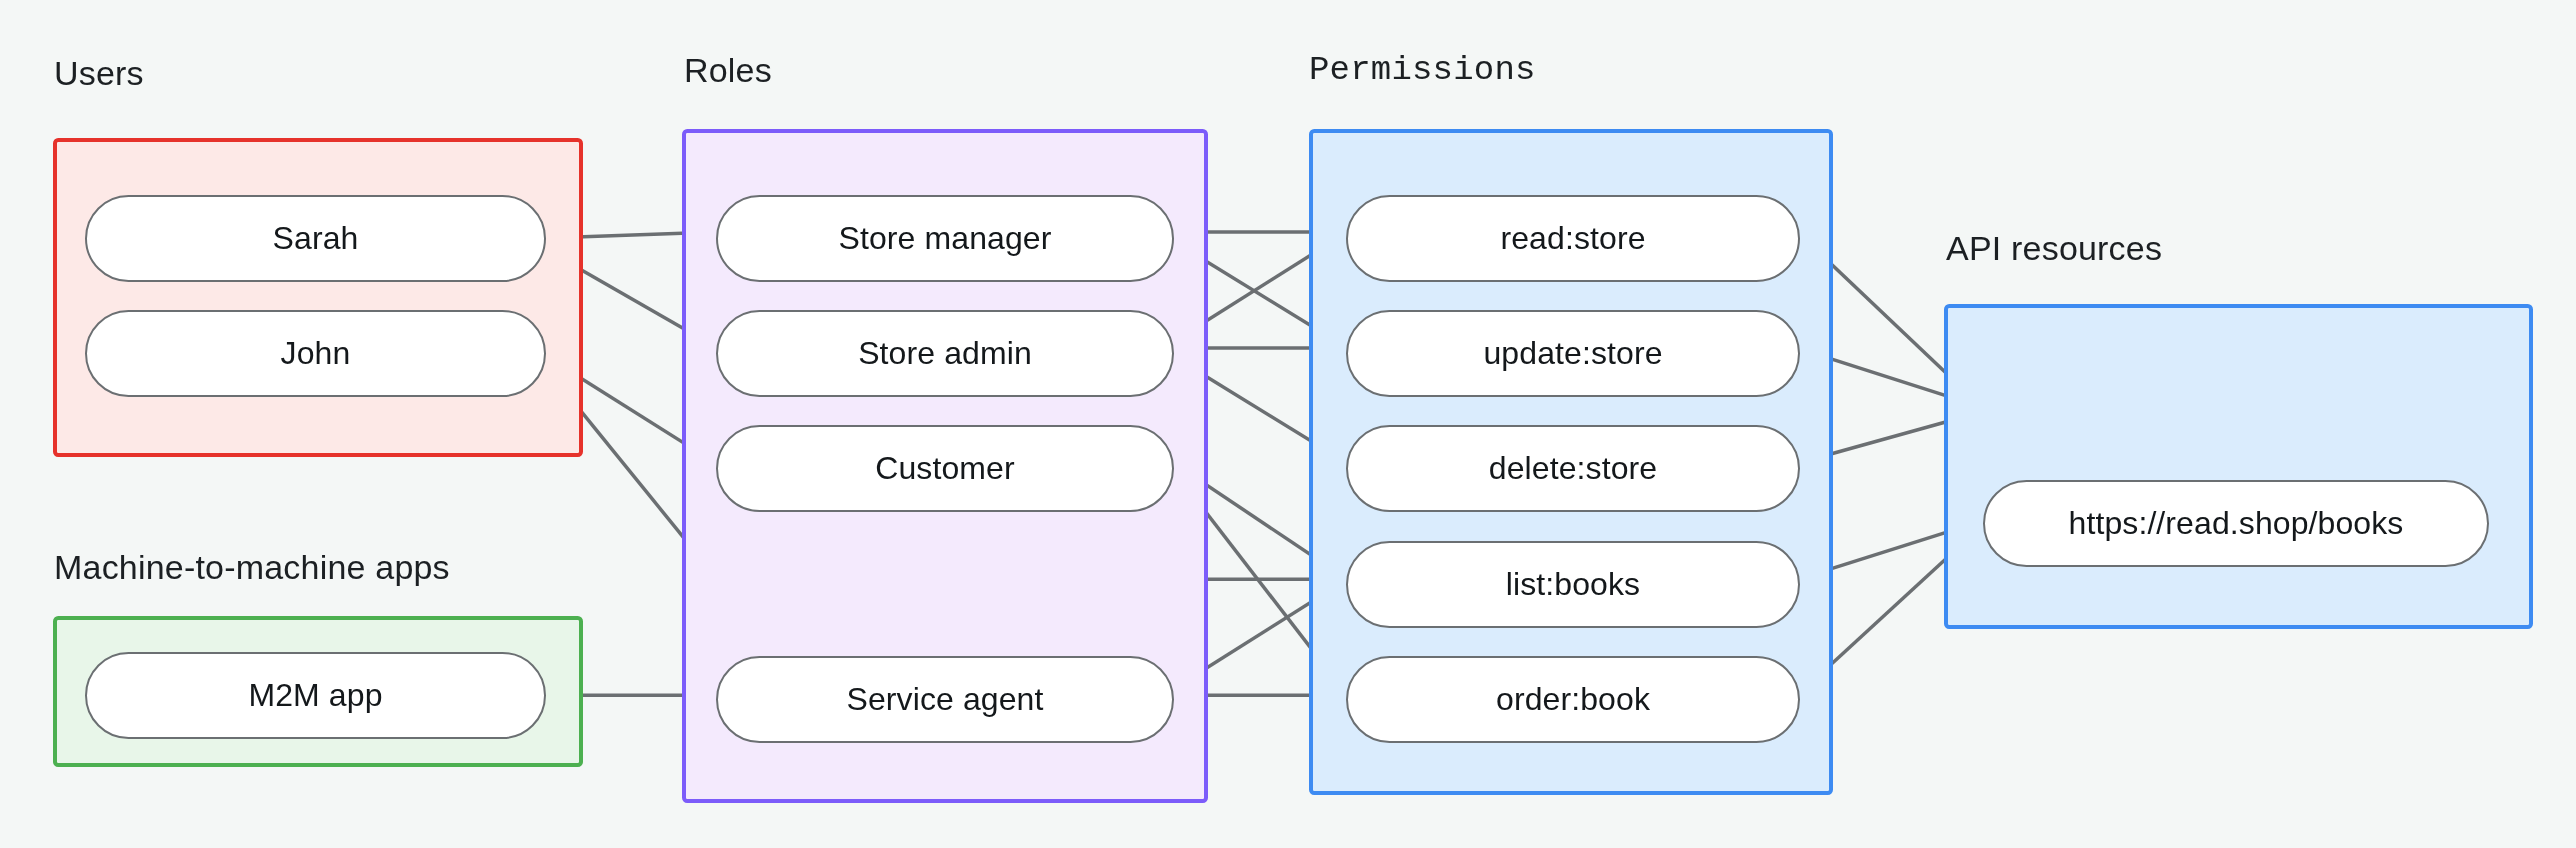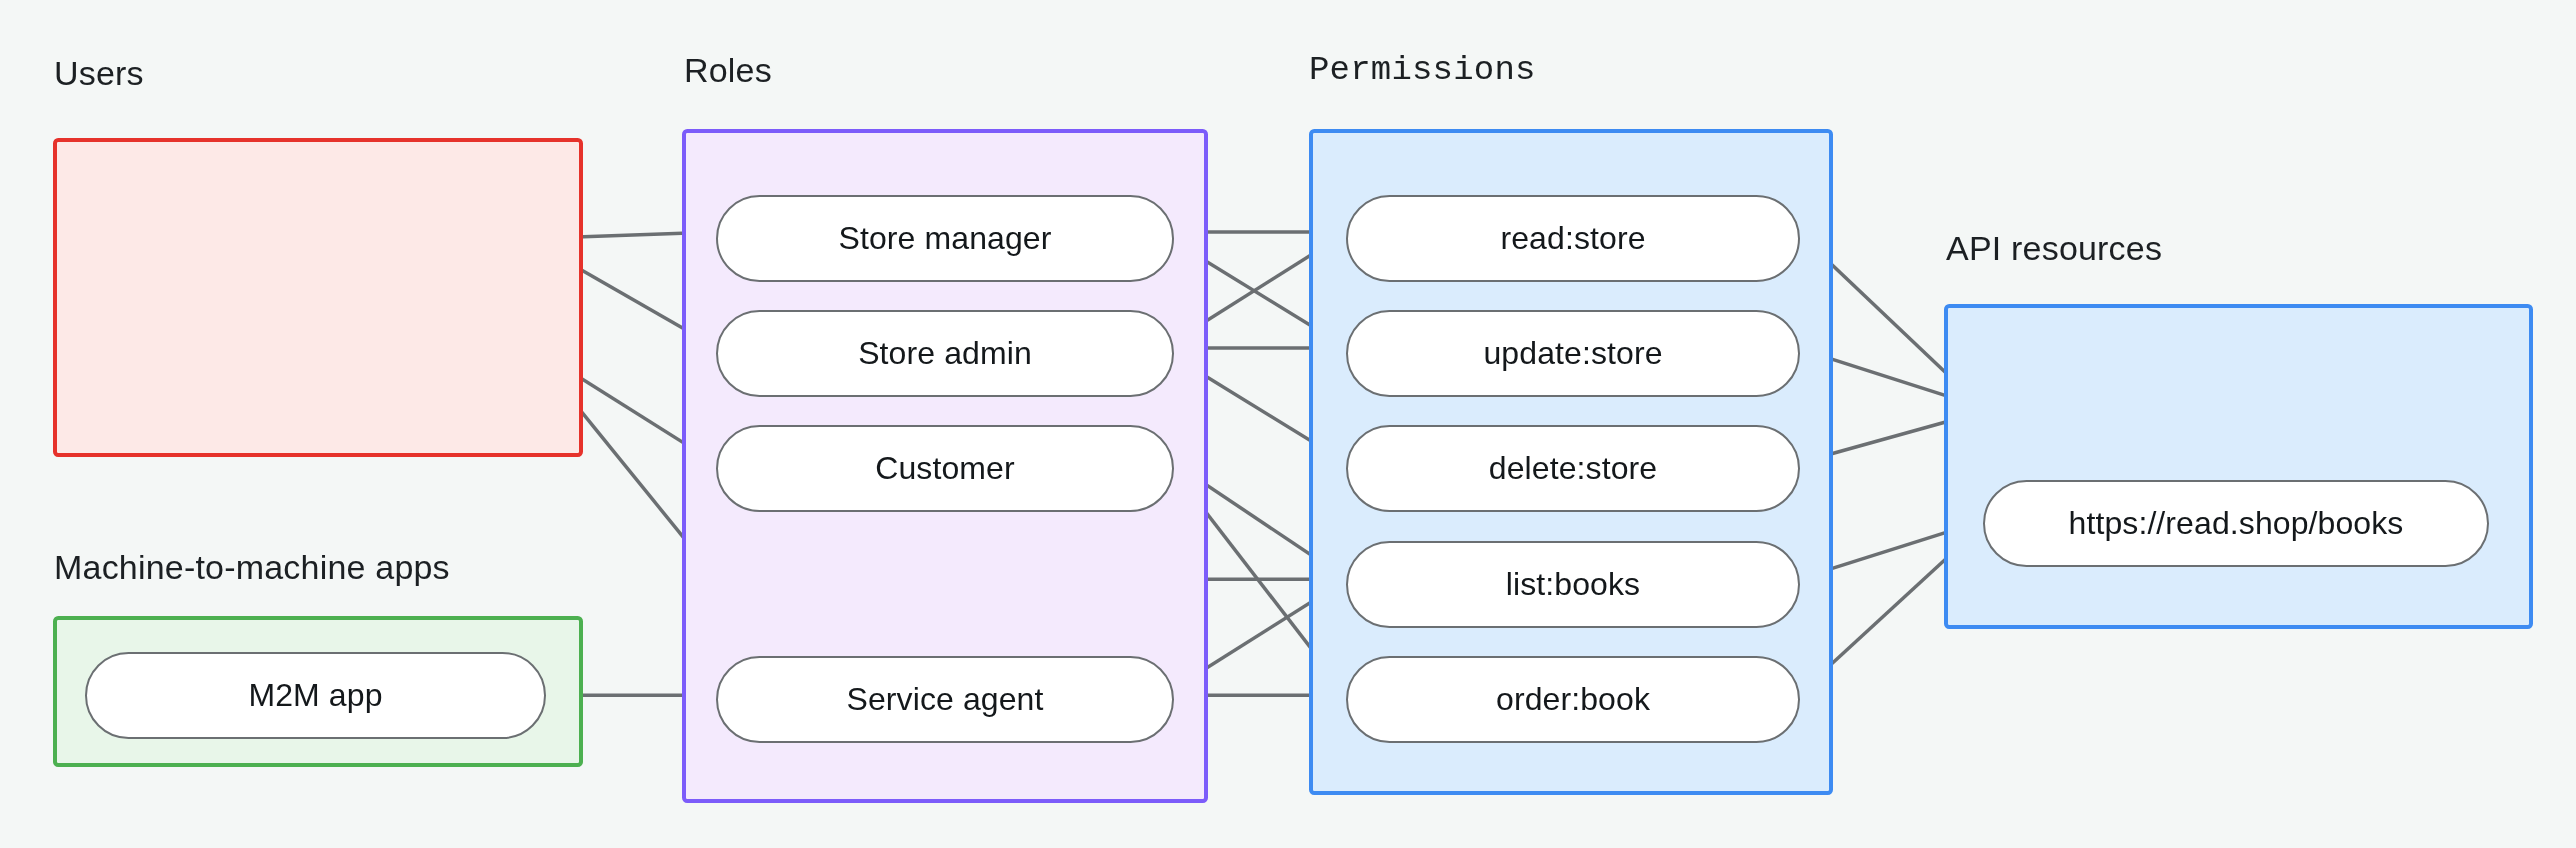--- a/index.html
+++ b/index.html
@@ -92,20 +92,22 @@
       <circle cx="1544" cy="531" r="11"></circle>
       <circle cx="1544" cy="664" r="11"></circle>
       <circle cx="1544" cy="797" r="11"></circle>
       <circle cx="2272" cy="467" r="11"></circle>
       <circle cx="2272" cy="597" r="11"></circle>
     </g>
   </svg>
 
   <div class="group-title" style="left:54px;top:56px;">Users</div>
   <div class="group-box users" style="left:53px;top:138px;width:530px;height:319px;"></div>
+  <div class="pill" style="left:85px;top:195px;width:461px;height:87px;">Sarah</div>
+  <div class="pill" style="left:85px;top:310px;width:461px;height:87px;">John</div>
 
   <div class="group-title" style="left:54px;top:550px;">Machine-to-machine apps</div>
   <div class="group-box m2m" style="left:53px;top:616px;width:530px;height:151px;"></div>
   <div class="pill" style="left:85px;top:652px;width:461px;height:87px;">M2M app</div>
 
   <div class="group-title" style="left:684px;top:53px;">Roles</div>
   <div class="group-box roles" style="left:682px;top:129px;width:526px;height:674px;"></div>
   <div class="pill" style="left:716px;top:195px;width:458px;height:87px;">Store manager</div>
   <div class="pill" style="left:716px;top:310px;width:458px;height:87px;">Store admin</div>
   <div class="pill" style="left:716px;top:425px;width:458px;height:87px;">Customer</div>

